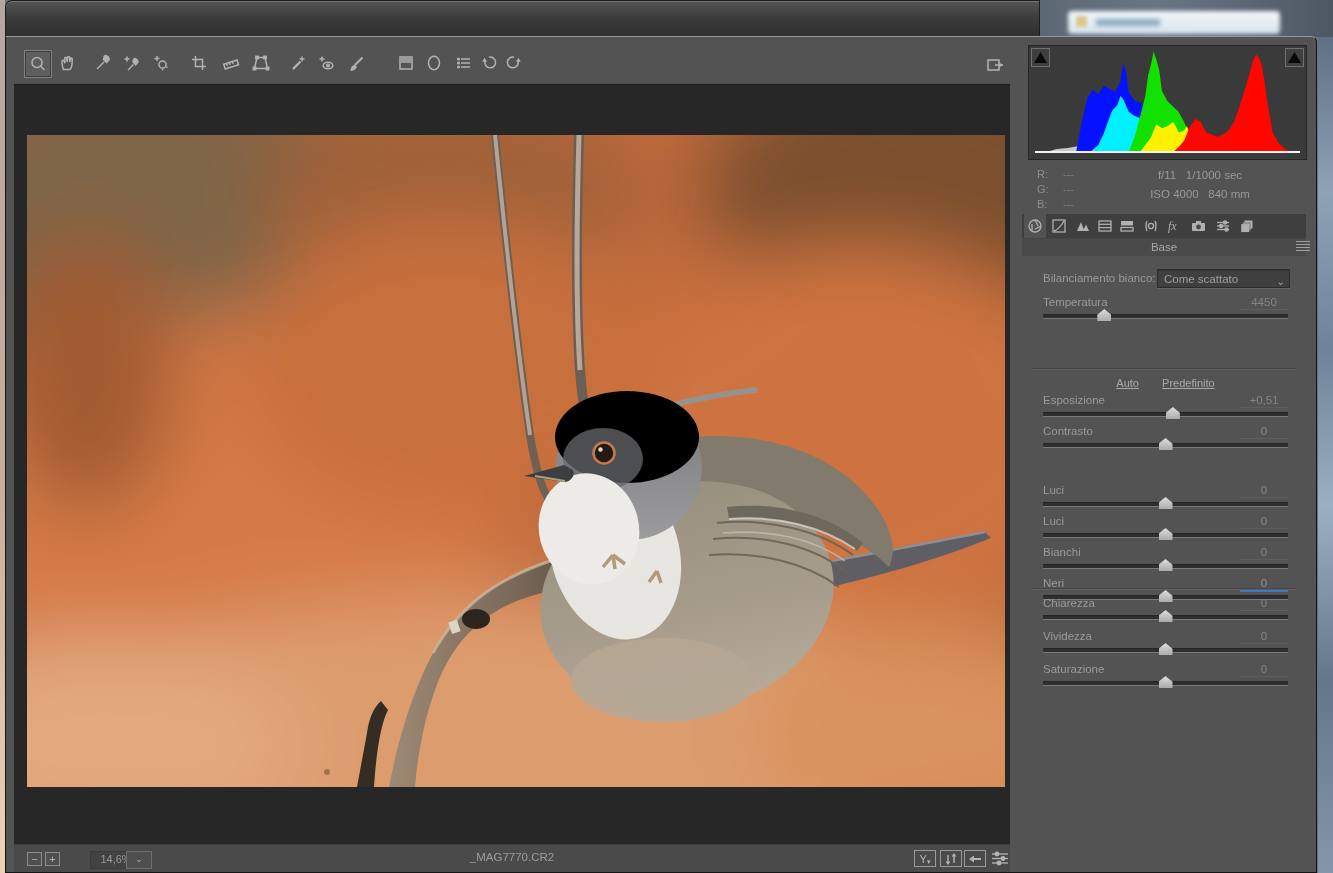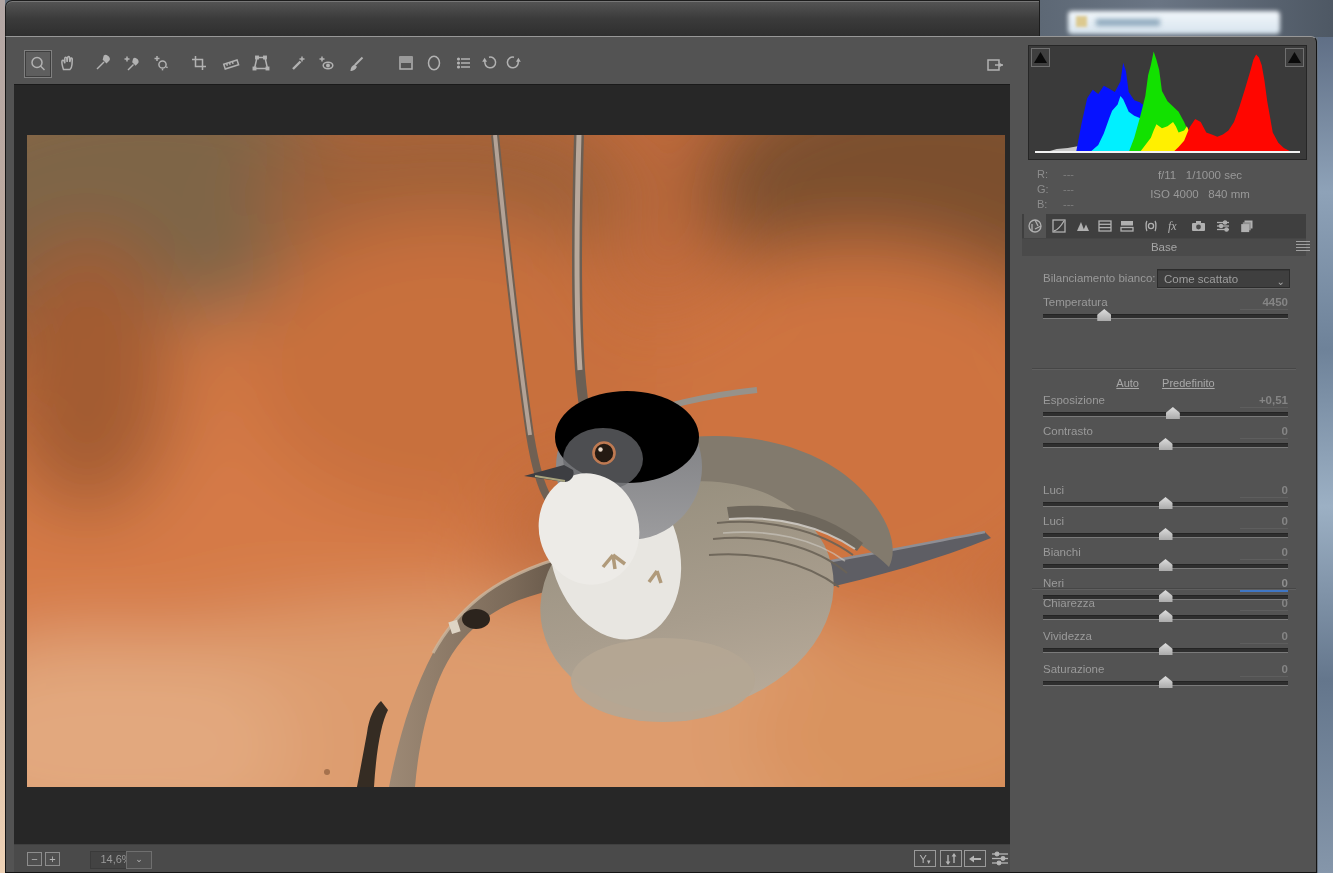--- a/index.html
+++ b/index.html
@@ -71,22 +71,22 @@
     box-shadow:inset 0 1px 0 #363636,0 1px 0 #666;color:#9e9e9e;font-size:11.5px;line-height:18px;
     padding-left:6px;box-sizing:border-box;}
   .wbdrop .chev{position:absolute;right:4px;top:3px;color:#a8a8a8;font-size:10px;}
   .divider{position:absolute;left:1032px;width:264px;height:0;border-top:1px solid #464646;border-bottom:1px solid #5f5f5f;}
   .linksrow{position:absolute;left:1043px;top:377px;width:245px;text-align:center;font-size:11px;color:#a8a8a8;}
   .linksrow span{text-decoration:underline;margin:0 10px;cursor:default;}
 
   .sgroup{position:absolute;left:1043px;width:245px;}
   .srow{position:relative;}
   .slabel{position:absolute;left:0;top:0;font-size:11.5px;color:#9a9a9a;}
-  .svalue{position:absolute;right:0;top:0;width:48px;text-align:right;font-size:11.5px;color:#858585;
-    border-bottom:1px solid #5e5e5e;padding-bottom:1px;font-weight:bold;}
+  .svalue{position:absolute;right:0;top:0;width:48px;text-align:center;font-size:11.5px;color:#858585;
+    border-bottom:1px solid #5e5e5e;padding-bottom:1px;}
   .svalue.focused{border-bottom:2px solid #3f76c4;color:#8f8f8f;}
   .strack{position:absolute;left:0;right:0;top:18px;height:3px;background:#2e2e2e;
     border-top:1px solid #242424;border-bottom:1px solid #7a7a7a;}
   .sthumb{position:absolute;top:-6px;width:14px;height:12px;margin-left:-7px;
     background:linear-gradient(180deg,#dedede,#ababab);
     clip-path:polygon(50% 0,100% 48%,100% 100%,0 100%,0 48%);}
 </style>
 </head>
 <body>
 
@@ -302,20 +302,21 @@
       <path d="M696,398 C744,394 788,404 818,426" stroke="#cfccc4" stroke-width="1.6" fill="none" opacity="0.6"></path>
       <g stroke="#b09a7a" stroke-width="3.5" fill="none">
         <path d="M586,420 l-10,12 m10,-12 l2,14 m-2,-14 l12,9"></path>
         <path d="M630,436 l-8,11 m8,-11 l4,12"></path>
       </g>
     </g>
     <circle cx="300" cy="723" r="3" fill="#70452a" opacity="0.5" transform="translate(0,-86)"></circle>
   </svg>
 
   <div class="abs statusbar">
+    <div class="fname">_MAG7770.CR2</div>
     <div class="zbtn" style="left:13px">−</div>
     <div class="zbtn" style="left:31px">+</div>
     <div class="zfield">14,6%</div>
     <div class="zdrop">
       <span>⌄</span>
     </div>
     <div class="vbtn" style="left:900px">
       <span>Y</span>
         <span style="font-size:7px;margin-top:6px">▾</span>
     </div>

